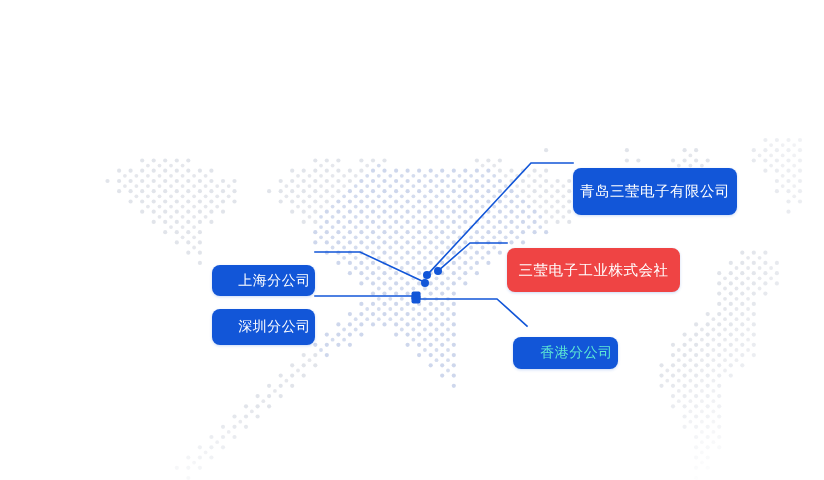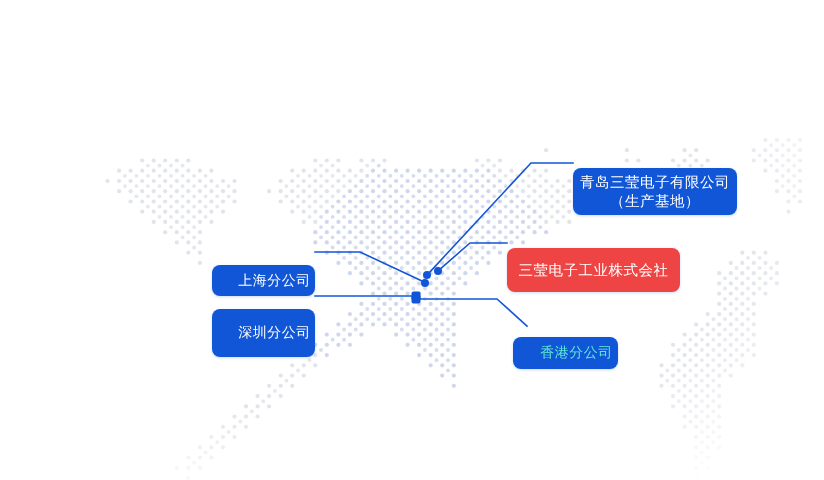--- a/index.html
+++ b/index.html
@@ -1140,29 +1140,28 @@
   </svg>
 
   <div id="overlay">
       <div class="marker" style="left:427px;top:275px;background:#1256d8"></div>
       <div class="marker" style="left:438px;top:271px;background:#1256d8"></div>
       <div class="marker" style="left:425px;top:283px;background:#1256d8"></div>
       <div class="marker sq" style="left:416px;top:296px;background:#1256d8"></div>
       <div class="marker sq" style="left:416px;top:299px;background:#1256d8"></div>
       <div class="chip chip-2line" style="left:573px;top:141px;width:164px;height:47px;background:#1256d8;color:#ffffff">
         <span class="l1">青岛三莹电子有限公司</span>
-        <span class="l2">（生产基地）</span>
       </div>
       <div class="chip chip-2line" style="left:507px;top:221px;width:173px;height:44px;background:#ef4444;color:#ffffff">
         <span class="l1">三莹电子工业株式会社</span>
       </div>
       <div class="chip chip-1line" style="left:212px;top:238px;width:103px;height:31px;background:#1256d8;color:#ffffff">
         <span class="l1">上海分公司</span>
       </div>
-      <div class="chip chip-1line" style="left:212px;top:282px;width:103px;height:48px;background:#1256d8;color:#ffffff">
+      <div class="chip chip-1line" style="left:212px;top:282px;width:103px;height:36px;background:#1256d8;color:#ffffff">
         <span class="l1">深圳分公司</span>
       </div>
       <div class="chip chip-1line" style="left:513px;top:310px;width:105px;height:32px;background:#1256d8;color:#5eead4">
         <span class="l1">香港分公司</span>
       </div>
     </div>
 
 </div>
 
 </body></html>

